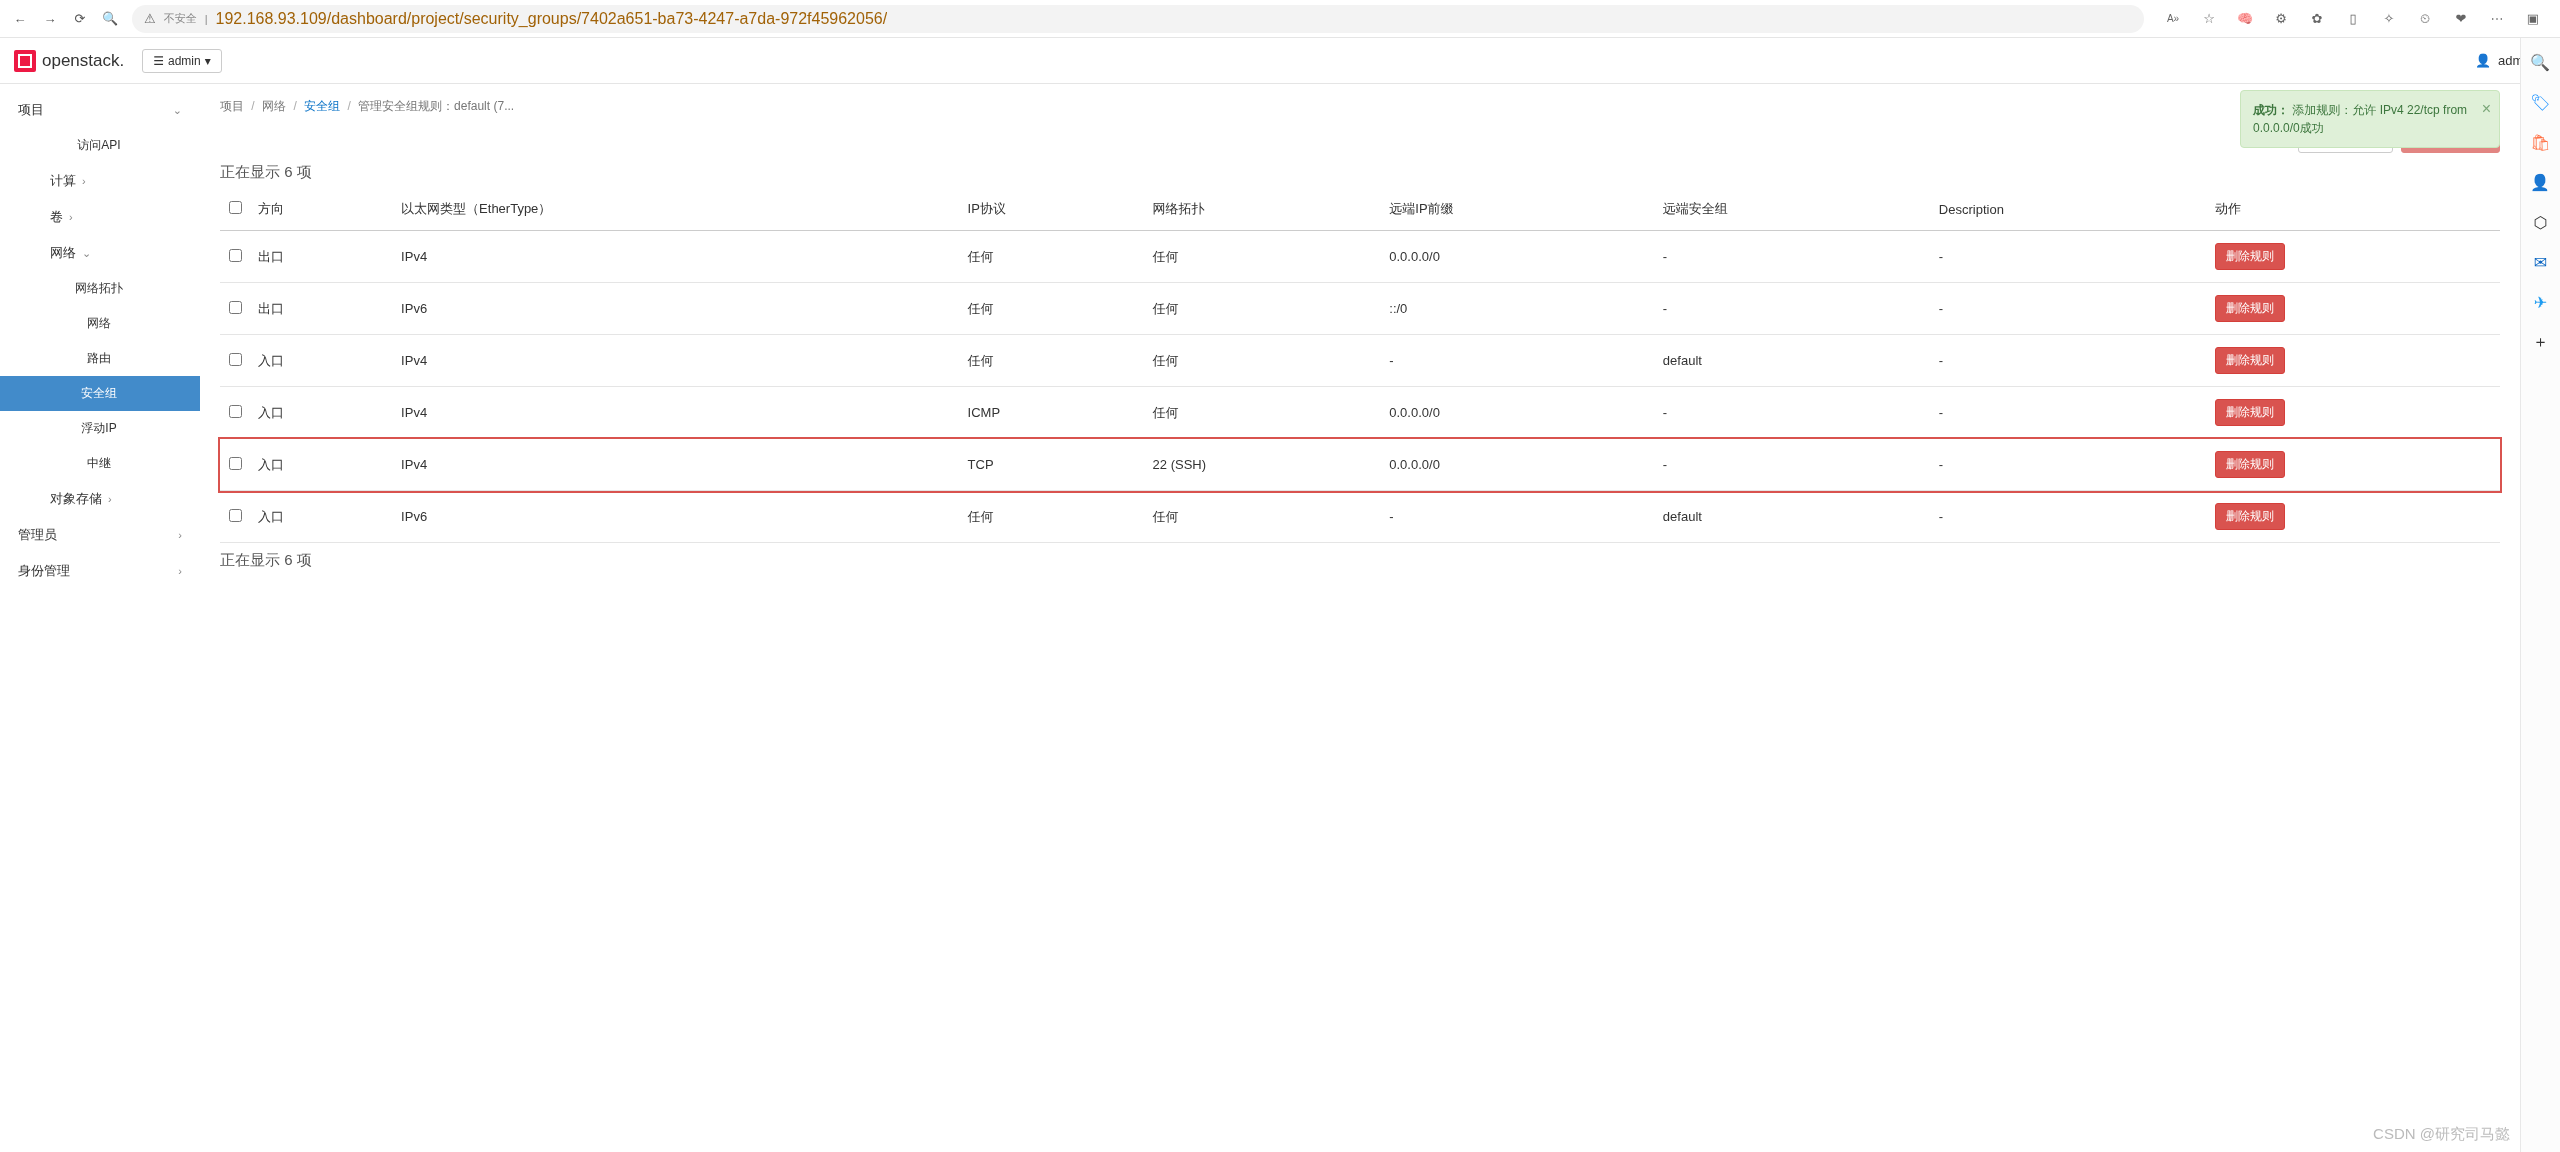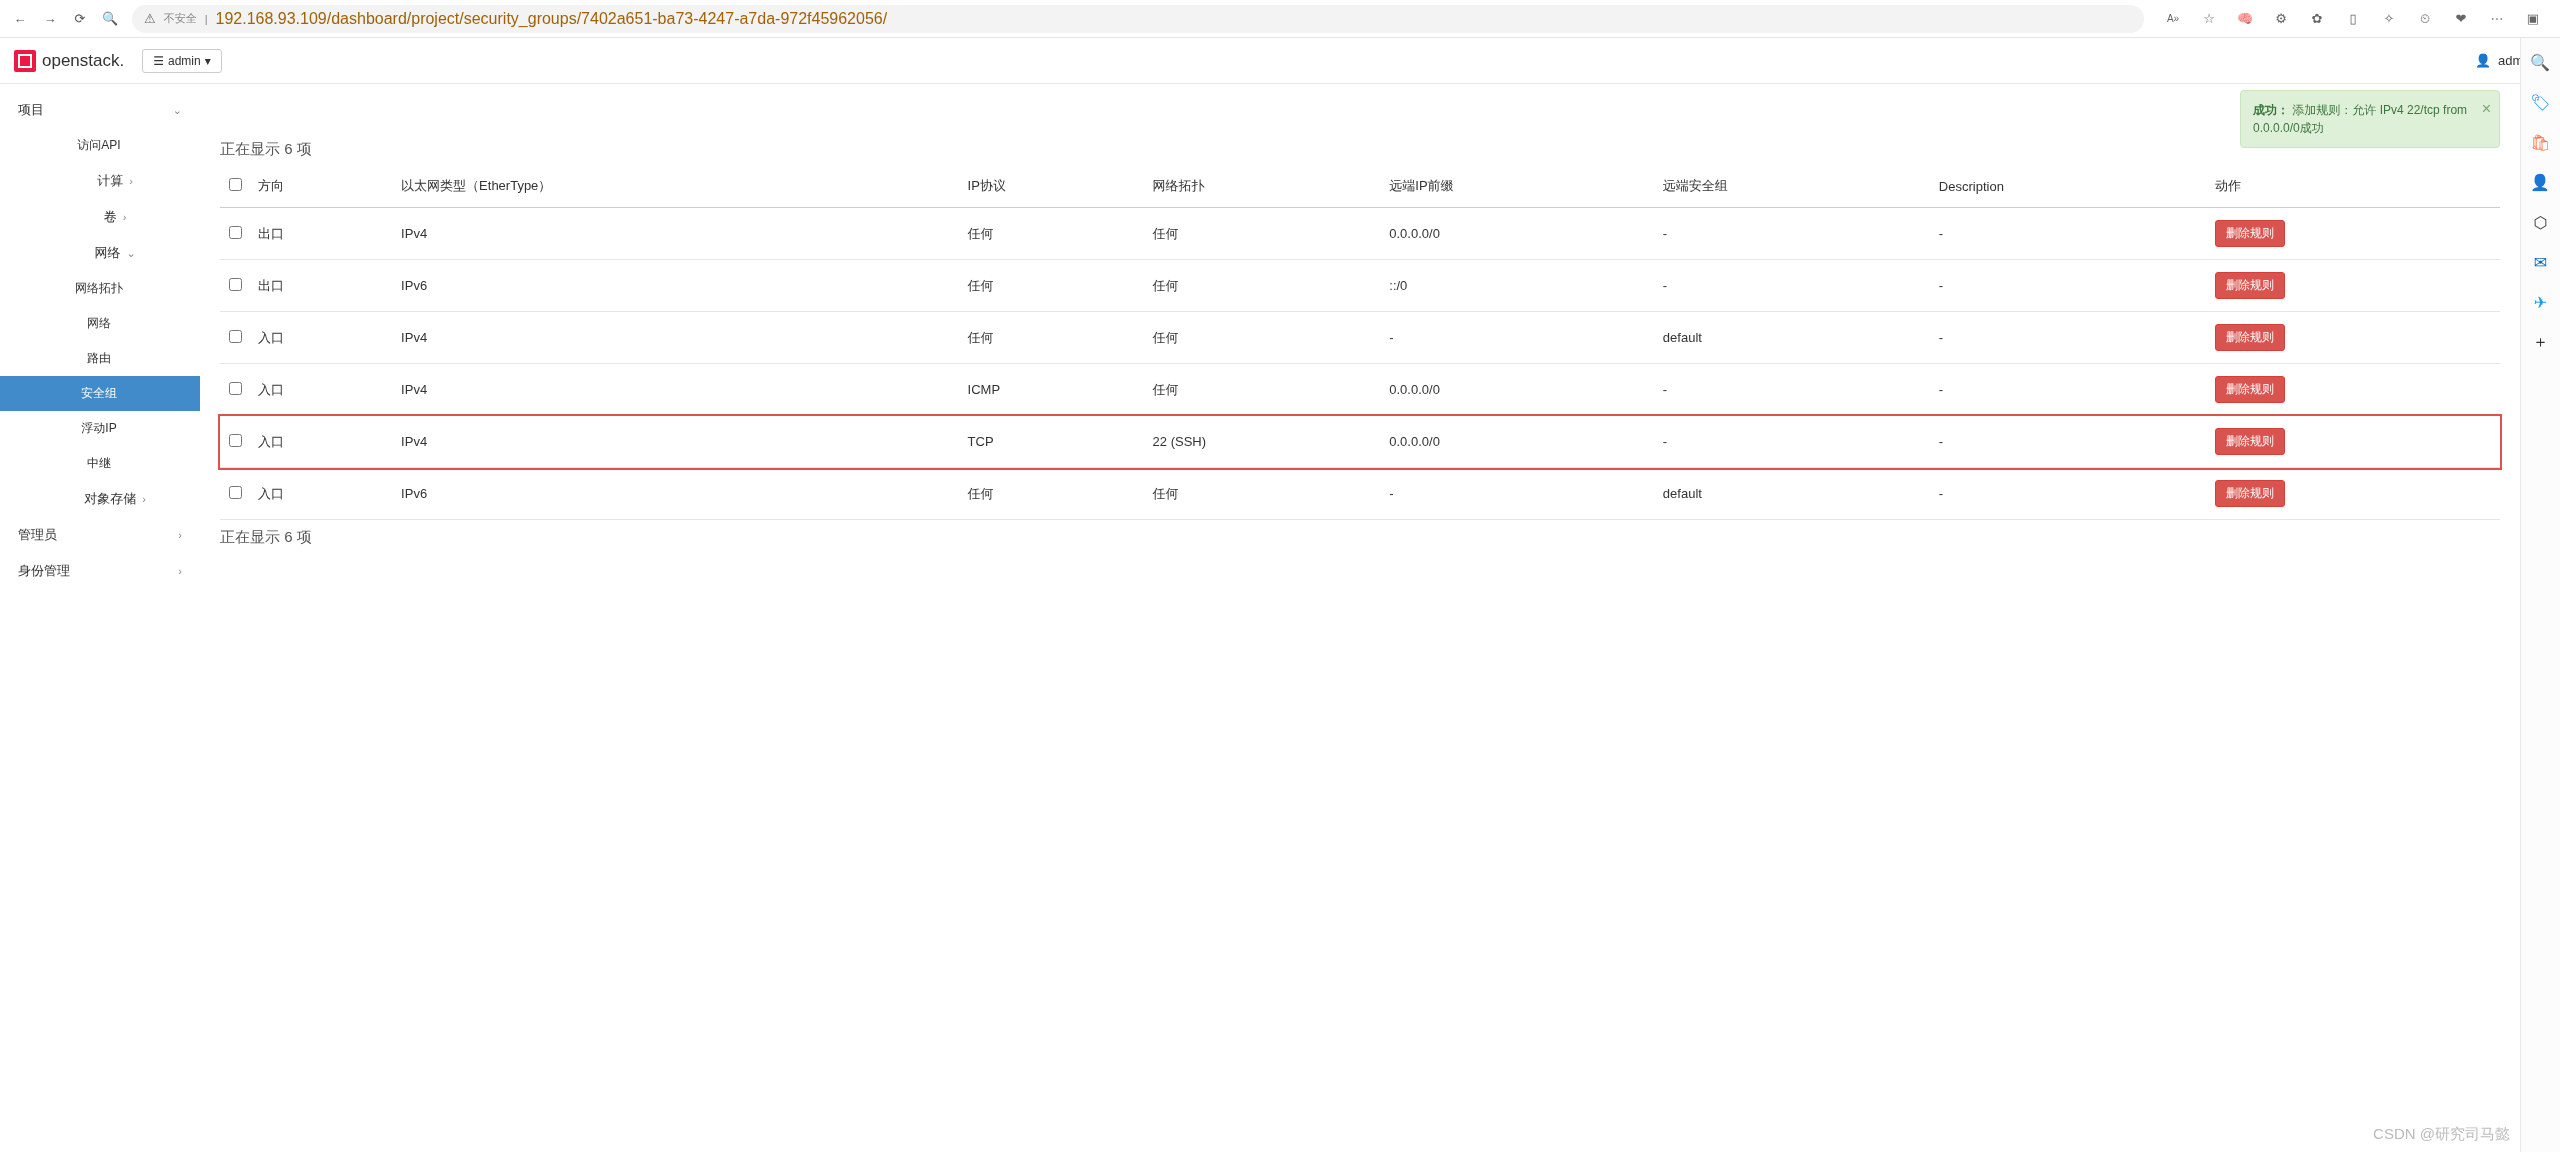--- a/index.html
+++ b/index.html
@@ -19,21 +19,21 @@
 .logo-box{width:22px;height:22px;background:#ed1944;border-radius:2px;display:inline-block;position:relative}
 .logo-box::after{content:"";position:absolute;inset:4px;border:2px solid #fff}
 .proj-sel{margin-left:18px;border:1px solid #ccc;background:#fff;padding:4px 10px;border-radius:3px;font-size:12px;display:flex;align-items:center;gap:4px;cursor:pointer}
 .user-sel{margin-left:auto;display:flex;align-items:center;gap:6px;font-size:13px;cursor:pointer}
 
 .layout{display:flex;min-height:calc(100vh - 84px)}
 .sidebar{width:200px;padding:8px 0}
 .nav-item{display:flex;align-items:center;justify-content:space-between;padding:9px 18px;font-size:13px;color:#333;cursor:pointer}
 .nav-item .chev{color:#888;font-size:11px}
 .nav-item.l1{font-size:13px}
-.nav-item.l2{padding-left:50px;justify-content:center;padding-right:20px;text-align:right}
+.nav-item.l2{padding-left:50px;justify-content:flex-start;padding-right:20px;text-align:right}
 .nav-item.l2 .chev{margin-left:6px}
 .nav-item.l3{justify-content:center;padding-right:20px;font-size:12px}
 .nav-item.active{background:#428bca;color:#fff}
 
 .content{flex:1;padding:14px 20px 20px 20px;margin-right:40px;position:relative}
 .crumb{font-size:12px;color:#777;margin-bottom:6px}
 .crumb a{color:#0b73c7;text-decoration:none;cursor:pointer}
 .crumb .sep{color:#aaa;margin:0 4px}
 h1{font-size:28px;font-weight:400;color:#333;margin-bottom:24px}
 
@@ -169,20 +169,29 @@
   </div>
 
   <div class="content">
 
     <div class="alert">
       <span class="close">×</span>
       <strong>成功：</strong>
       <span>添加规则：允许 IPv4 22/tcp from 0.0.0.0/0成功</span>
     </div>
 
+    <div class="crumb">
+      <span>项目</span>
+      <span class="sep">/</span>
+      <span>网络</span>
+      <span class="sep">/</span>
+      <a>安全组</a>
+      <span class="sep">/</span>
+      <span>管理安全组规则：default (7...</span>
+    </div>
 
 
     <div class="btnrow">
       <button class="btn">
         <span>＋</span>
         <span>添加规则</span>
       </button>
       <button class="btn btn-danger-dis">
         <span>🗑</span>
         <span>删除规则</span>

